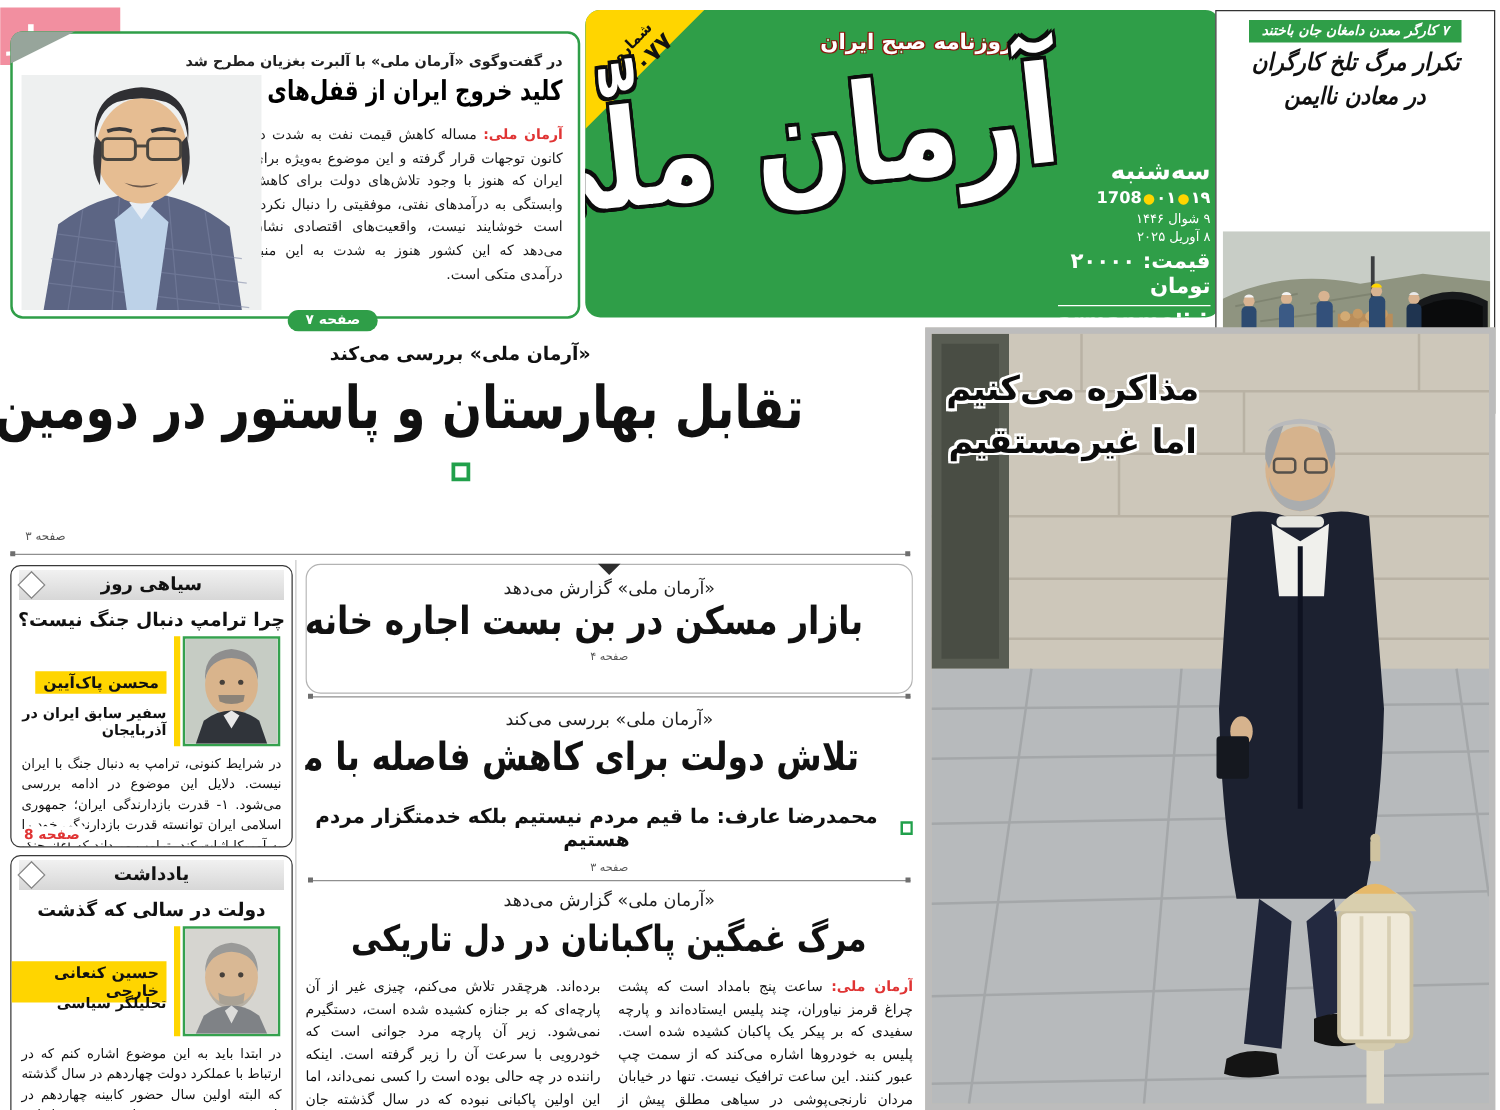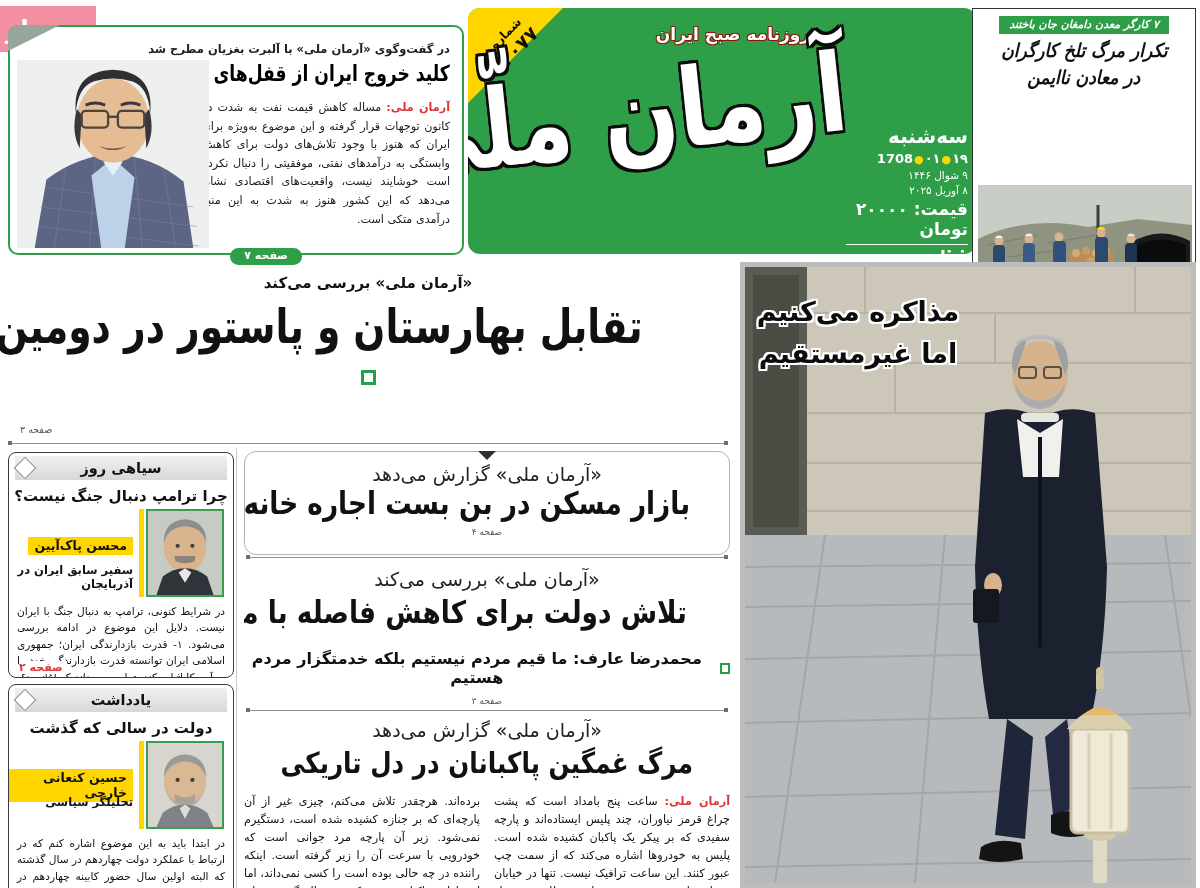--- a/index.html
+++ b/index.html
@@ -83,21 +83,21 @@
   .op-name{position:absolute;right:100px;top:84px;background:#ffd500;padding:1px 6px 2px;font-weight:900;font-size:12.5px;}
   .op-role{position:absolute;right:100px;top:110px;font-weight:bold;font-size:11.5px;}
   .op-body{position:absolute;left:8px;right:8px;top:150px;font-size:10.6px;line-height:1.55;text-align:justify;}
   .op-pageref{position:absolute;left:10px;bottom:3px;color:#e03434;font-weight:900;font-size:11px;background:#fff;padding-right:4px;}
 
   
   .center-col{position:absolute;left:244px;top:448px;width:486px;bottom:0;overflow:hidden;text-align:center;}
   .art1-box{position:relative;margin-top:3px;height:104px;border:1px solid #b3b3b3;border-radius:12px;box-sizing:border-box;}
   .art1-tri{position:absolute;top:-1px;left:50%;transform:translateX(-50%);width:0;height:0;
     border-left:9px solid transparent;border-right:9px solid transparent;border-top:9px solid #2e2e2e;}
-  .kicker-sm{font-size:19px;color:#222;}
+  .kicker-sm{font-size:14px;color:#222;}
   .art-headline{font-size:31px;font-weight:900;line-height:1.2;}
   .pageref-sm{font-size:9px;color:#555;}
   .center-rule{position:relative;border-top:1px solid #8f8f8f;height:0;margin:0 2px;}
   .center-rule i{position:absolute;top:-3px;width:4px;height:4px;background:#6f6f6f;}
   .center-rule i.l{left:0}.center-rule i.r{right:0}
   .art2{margin-top:10px;}
   .art2 .sub{display:flex;align-items:center;justify-content:center;gap:10px;margin-top:18px;font-size:16px;font-weight:900;}
   .art3{margin-top:8px;}
   .art3-body{display:flex;gap:14px;margin-top:12px;text-align:justify;font-size:11.2px;line-height:1.6;}
   .art3-body > div{flex:1;}
@@ -350,21 +350,21 @@
       <path d="M25,44 L45,44 L44,49 Q35,53 26,49 Z" fill="#8b8378"></path>
       <path d="M8,82 L14,64 Q24,56 35,56 Q46,56 56,64 L62,82 Z" fill="#30343a"></path>
       <path d="M29,60 L35,56 L41,60 L35,70 Z" fill="#e8e8e8"></path>
       <circle cx="28" cy="34" r="2" fill="#46403a"></circle>
         <circle cx="42" cy="34" r="2" fill="#46403a"></circle>
     </svg>
     <div class="op-ybar"></div>
     <div class="op-name">محسن پاک‌آیین</div>
     <div class="op-role">سفیر سابق ایران در آذربایجان</div>
     <div class="op-body">در شرایط کنونی، ترامپ به دنبال جنگ با ایران نیست. دلایل این موضوع در ادامه بررسی می‌شود. ۱- قدرت بازدارندگی ایران؛ جمهوری اسلامی ایران توانسته قدرت بازدارندگی خود را به آمریکا اثبات کند. ترامپ می‌داند که آغاز جنگ با ایران در اختیار اوست...</div>
-    <div class="op-pageref">صفحه ۲</div>
+    <div class="op-pageref">صفحه 8</div>
   </div>
 
   <div class="op-box op2">
     <div class="op-header">
       <span class="op-diamond"></span>
       <span>یادداشت</span>
     </div>
     <div class="op-title">دولت در سالی که گذشت</div>
     <svg class="op-photo" viewBox="0 0 70 82" preserveAspectRatio="none">
       <rect width="70" height="82" fill="#d6d5d0"></rect>

